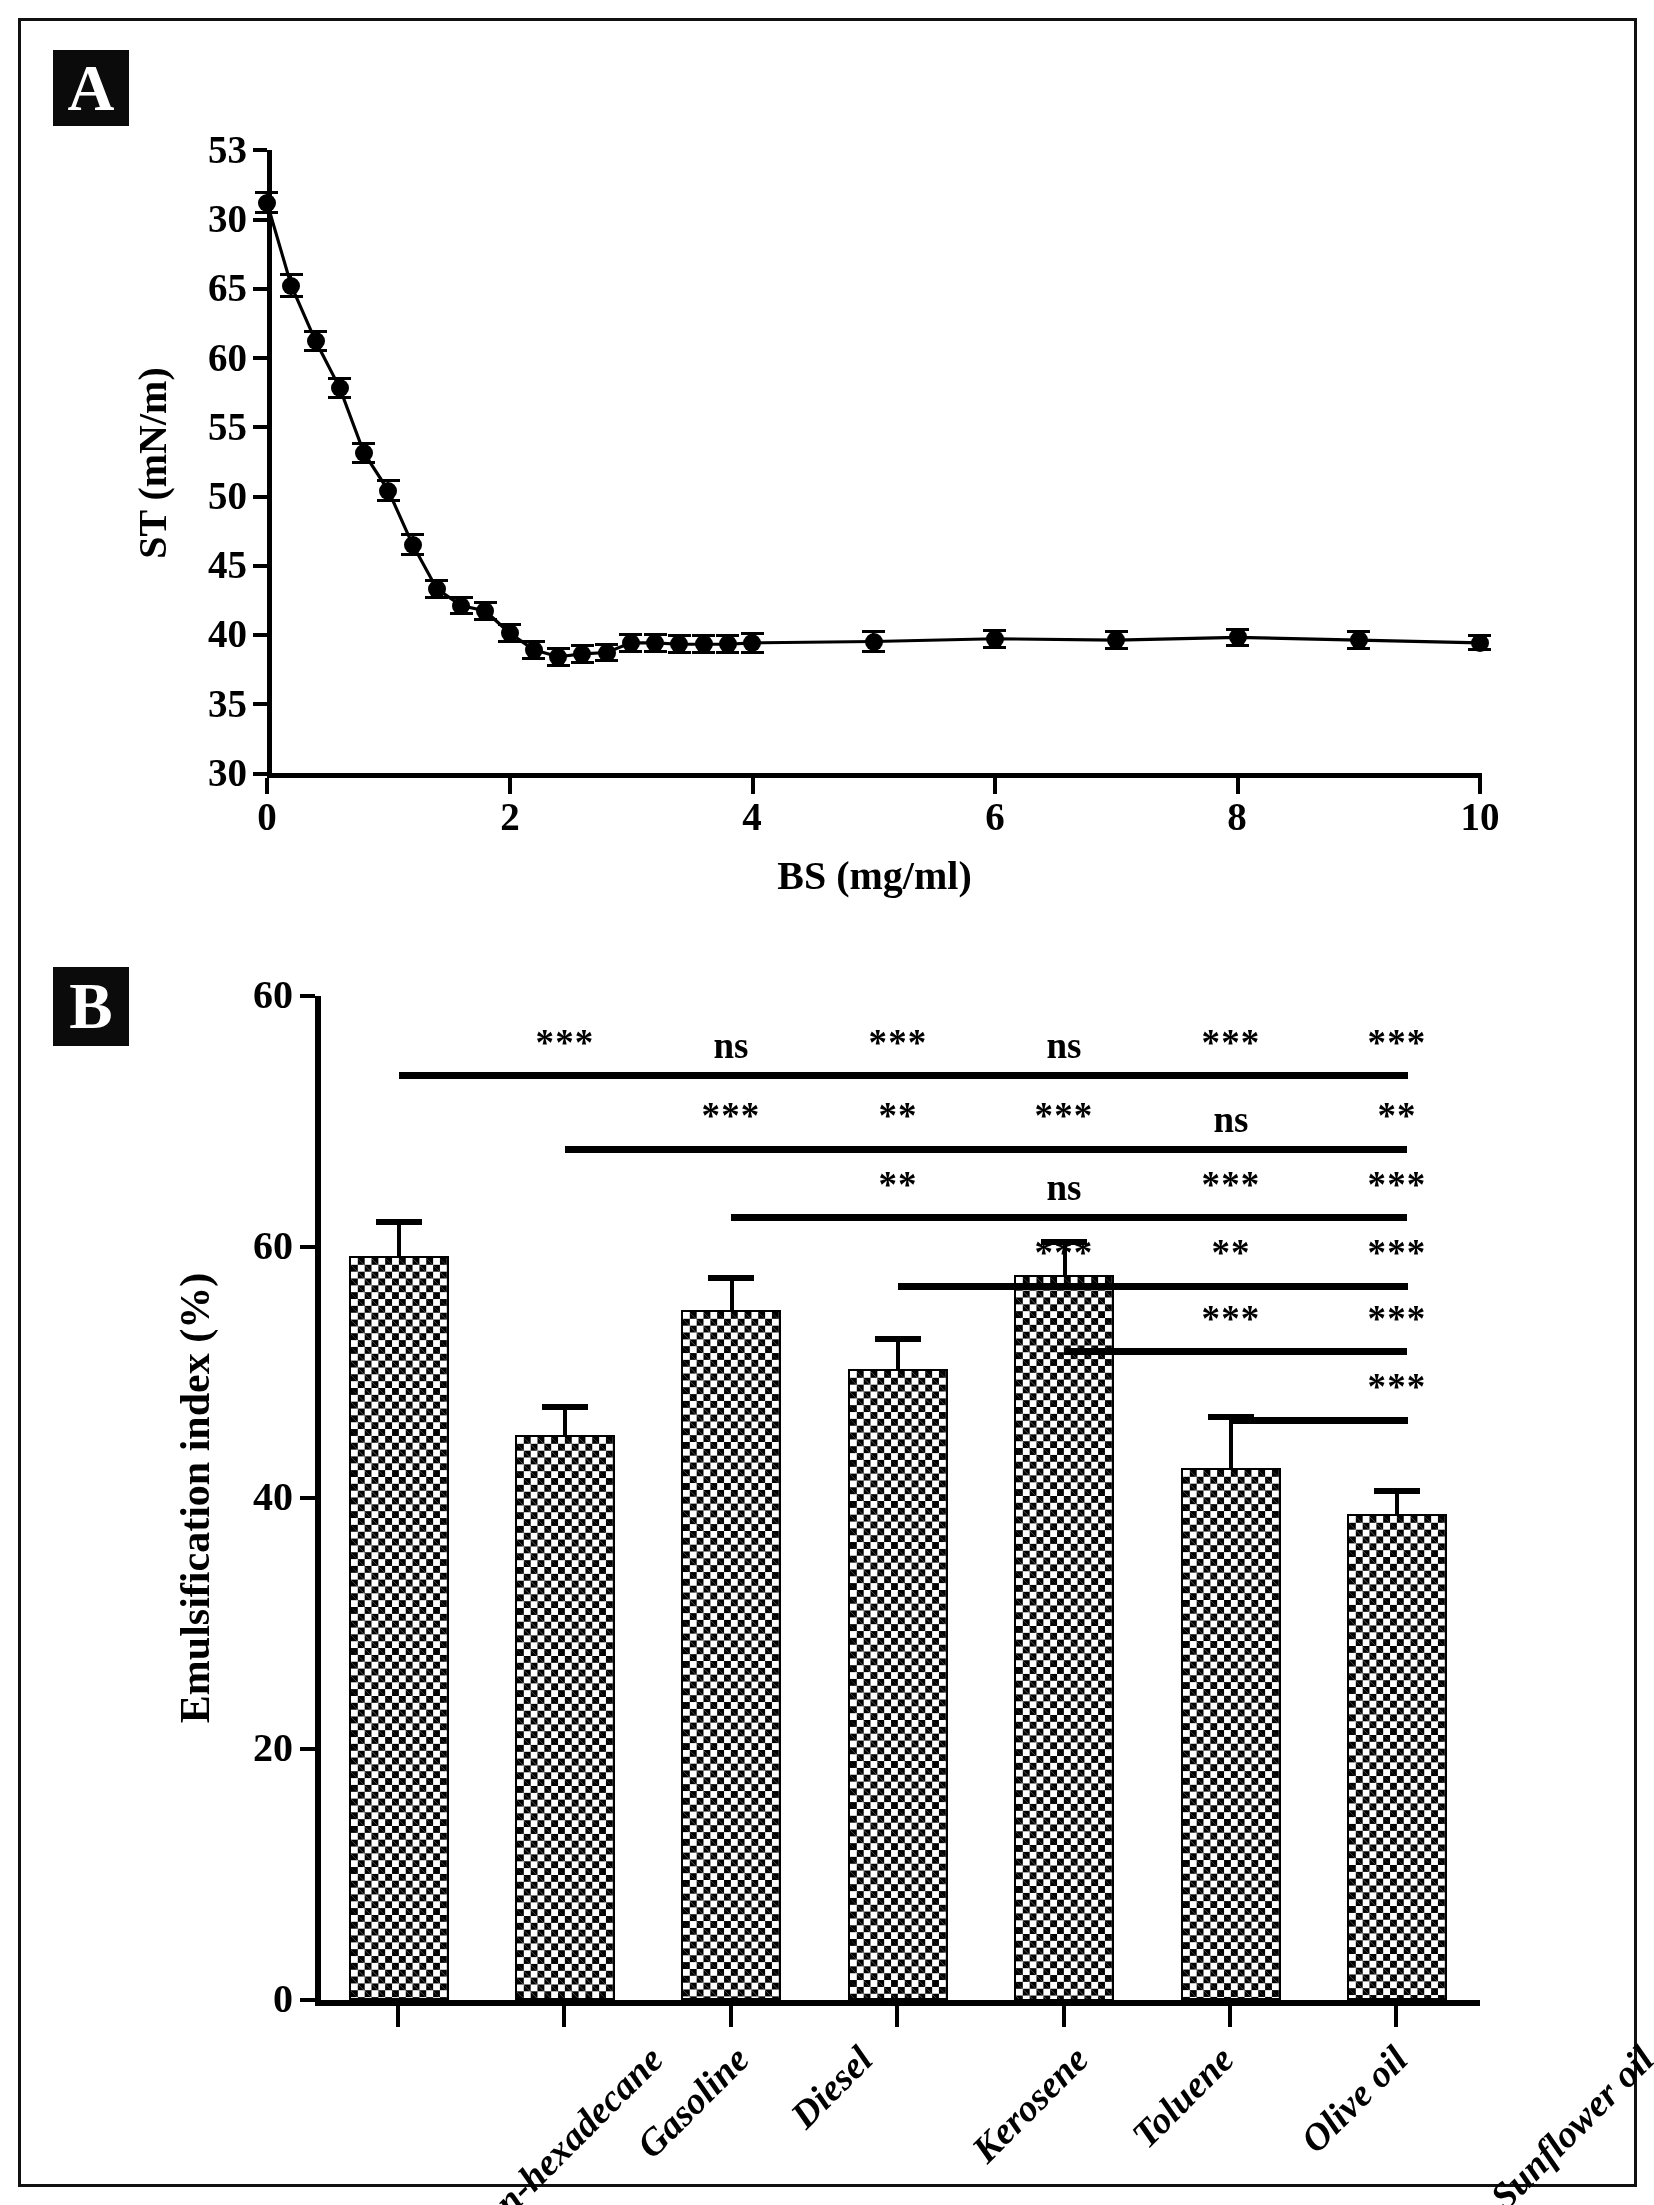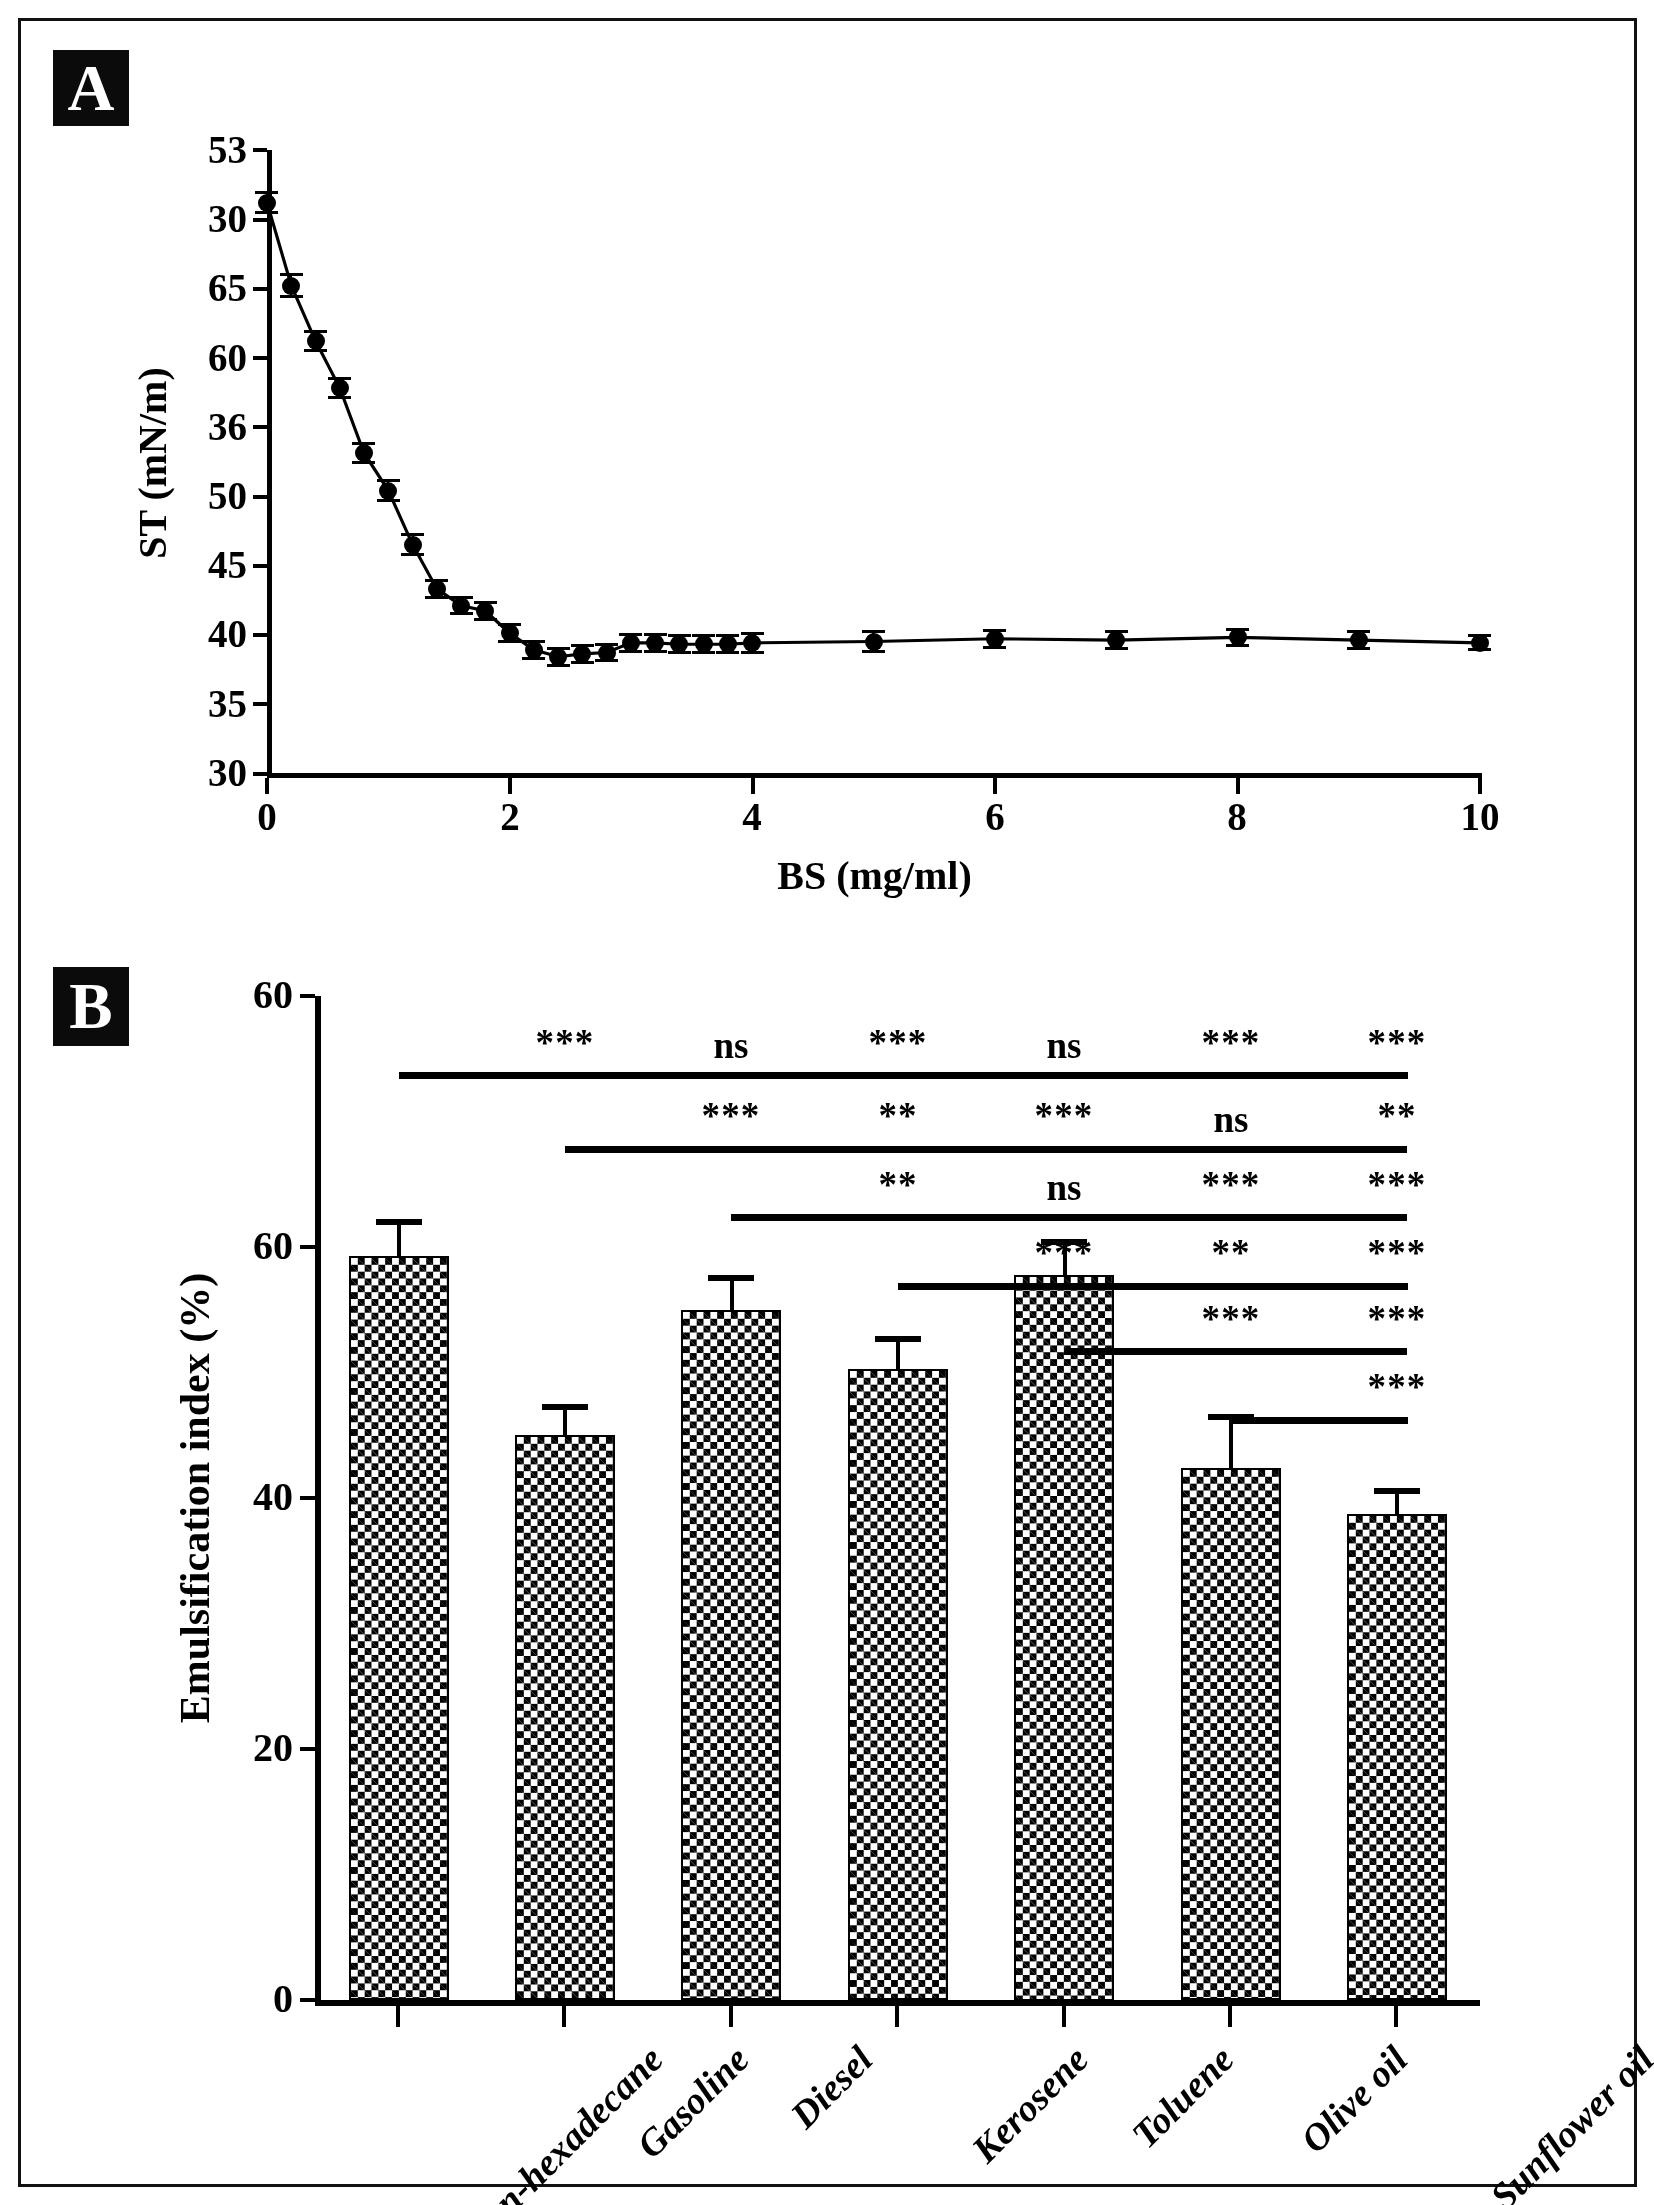--- a/index.html
+++ b/index.html
@@ -239,21 +239,21 @@
           <div class="a-point" style="width: 18px; height: 18px; left: 1204px; top: 484px;"></div>
         </div>
 
     <div id="aYTitle">ST (mN/m)</div>
     <div id="aXTitle">BS (mg/ml)</div>
   <div class="a-ytlabel" style="top: 732px; right: 1355px;">30</div>
         <div class="a-ytlabel" style="top: 663px; right: 1355px;">35</div>
         <div class="a-ytlabel" style="top: 593px; right: 1355px;">40</div>
         <div class="a-ytlabel" style="top: 524px; right: 1355px;">45</div>
         <div class="a-ytlabel" style="top: 455px; right: 1355px;">50</div>
-        <div class="a-ytlabel" style="top: 386px; right: 1355px;">36</div>
+        <div class="a-ytlabel" style="top: 386px; right: 1355px;">55</div>
         <div class="a-ytlabel" style="top: 317px; right: 1355px;">60</div>
         <div class="a-ytlabel" style="top: 247px; right: 1355px;">65</div>
         <div class="a-ytlabel" style="top: 178px; right: 1355px;">30</div>
         <div class="a-ytlabel" style="top: 109px; right: 1355px;">53</div>
       </div>
 
   <div id="panelB">
     <div class="panel-badge" id="badgeB">B</div>
 
 

